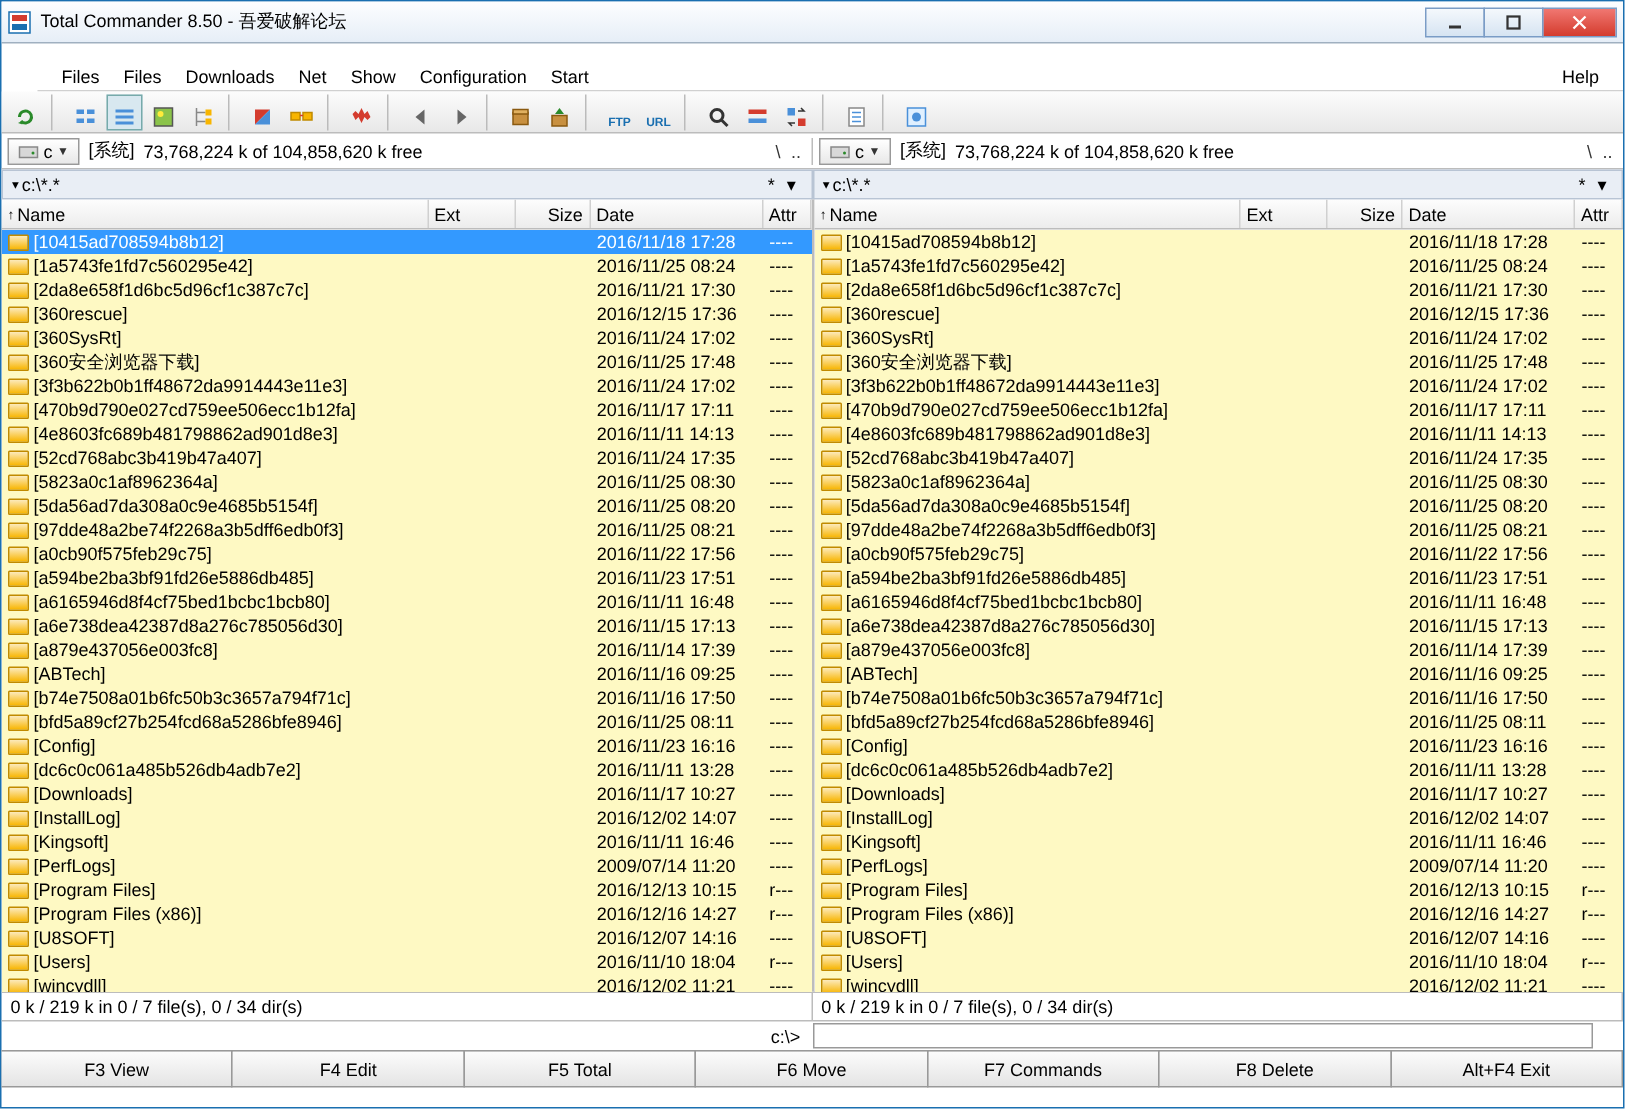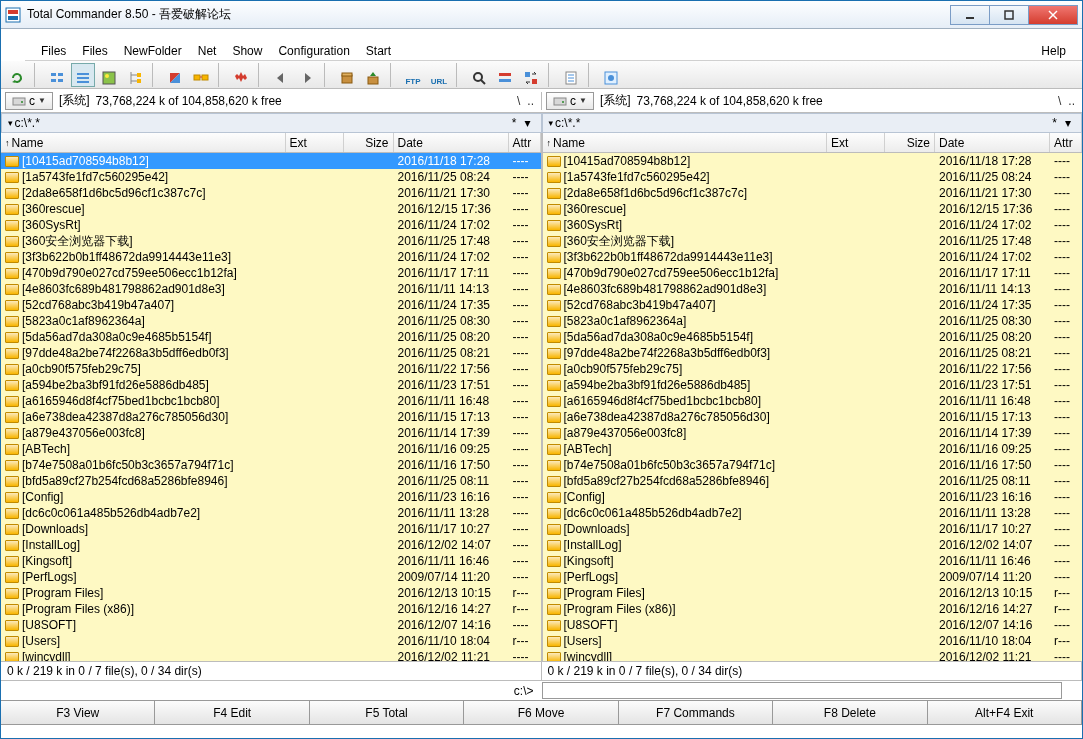--- a/index.html
+++ b/index.html
@@ -87,21 +87,21 @@
           <line x1="1" y1="1" x2="9" y2="9" stroke="#fff" stroke-width="1.5"></line>
           <line x1="9" y1="1" x2="1" y2="9" stroke="#fff" stroke-width="1.5"></line>
         </svg>
       </div>
   </div>
 </div>
 
 <div class="menubar">
   <span class="mi">Files</span>
   <span class="mi">Files</span>
-  <span class="mi">NewFolder</span>
+  <span class="mi">Downloads</span>
   <span class="mi">Net</span>
   <span class="mi">Show</span>
   <span class="mi">Configuration</span>
   <span class="mi">Start</span>
   <span class="spacer"></span>
   <span class="mi">Help</span>
 </div>
 
 <div class="toolbar">
   <div class="tbtn">

